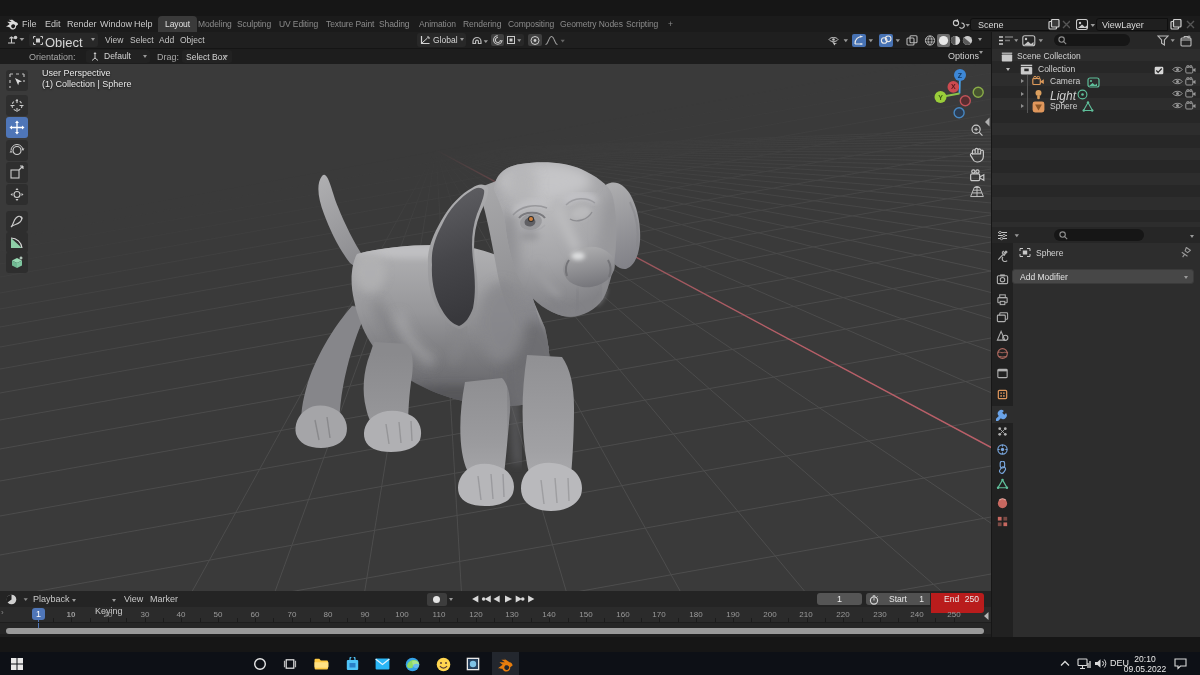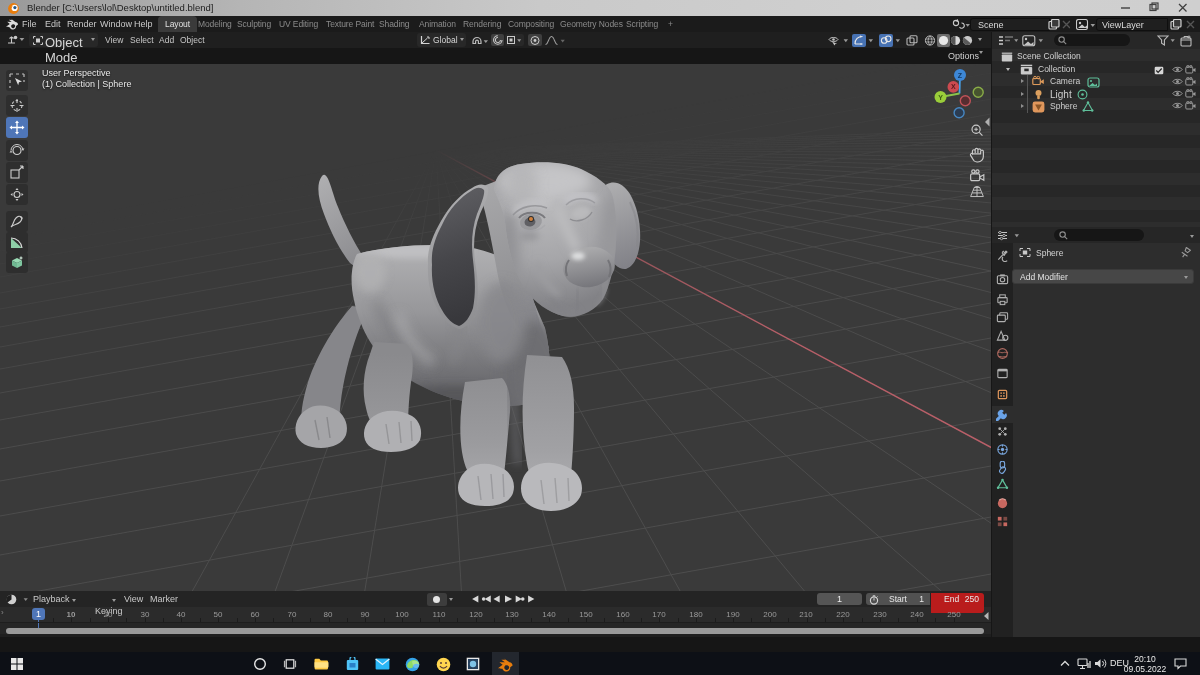--- a/index.html
+++ b/index.html
@@ -23,35 +23,20 @@
 .hm { position:absolute; top:3px; font-size:8.5px; color:#c6c6c6; }
 .pill { position:absolute; background:#232323; border-radius:3px; color:#d6d6d6; font-size:8.5px; }
 .obox { position:absolute; border-radius:2px; }
 .dd { position:absolute; width:0; height:0; border-left:2.6px solid transparent; border-right:2.6px solid transparent; border-top:3.6px solid #9a9a9a; }
 .dr { position:absolute; width:0; height:0; border-top:2.6px solid transparent; border-bottom:2.6px solid transparent; border-left:3.6px solid #8f8f8f; }
 </style>
 </head>
 <body>
 <div id="page">
 
-<div id="titlebar">
- <svg class="a" style="left:7px;top:2px" width="13" height="13" viewBox="0 0 13 13">
-   <circle cx="6.5" cy="6.5" r="5.4" fill="#e87d0d"></circle>
-   <circle cx="7.6" cy="5.9" r="3.1" fill="#fff"></circle>
-   <circle cx="7.9" cy="5.6" r="1.6" fill="#265787"></circle>
-   <path d="M1 7.5 L6 3.2 L4.4 6.2 Z" fill="#e87d0d"></path>
- </svg>
- <div class="a" style="left:27px;top:2px;font-size:9.5px;color:#1c1c1c;">Blender [C:\Users\lol\Desktop\untitled.blend]</div>
- <svg class="a" style="left:1118px;top:0" width="76" height="16" viewBox="0 0 76 16">
-   <path d="M3 8 H12" stroke="#404040" stroke-width="1.4"></path>
-   <rect x="32" y="4.5" width="6" height="6" fill="none" stroke="#404040" stroke-width="1.2"></rect>
-   <rect x="34" y="3" width="6" height="6" fill="none" stroke="#404040" stroke-width="1.2"></rect>
-   <path d="M61 4 L68.5 11.5 M68.5 4 L61 11.5" stroke="#404040" stroke-width="1.3"></path>
- </svg>
-</div>
 <div id="topbar">
 <svg class="a" style="left:6px;top:2px" width="13" height="12" viewBox="0 0 26 22">
 <path d="M25.3 12.6c-.1-1.3-.7-2.6-1.7-3.6-1-1-2.3-1.6-3.7-1.7L9.8 0 13 2.9 5.9 2.8l6 4.4-9.4-.1L8 11.5 0 17.3c.3 0 7.7 1 7.7 1 .4 1.6 1.4 3 2.9 3.9 1.5 1 3.3 1.3 5 1 1.7-.3 3.3-1.3 4.3-2.7 1-1.4 1.5-3.1 1.3-4.8zM16.9 20c-1.1.5-2.4.5-3.5 0-.8-.3-1.4-.9-1.9-1.6-.4-.7-.6-1.5-.6-2.3.1-.8.3-1.6.8-2.2.5-.6 1.1-1.1 1.9-1.4 1.1-.4 2.3-.4 3.4.1.8.4 1.5 1 1.9 1.8.4.8.5 1.7.3 2.6-.2.9-.8 1.6-1.5 2.2-.3.3-.6.5-.8.8z" fill="#dcdcdc" transform="scale(0.95)"></path>
 </svg>
 <div class="mi" style="left:22px">File</div>
 <div class="mi" style="left:45px">Edit</div>
 <div class="mi" style="left:67px">Render</div>
 <div class="mi" style="left:100px">Window</div>
 <div class="mi" style="left:134px">Help</div>
 <div class="wtab on" style="left:158px;padding:0 7px;">Layout</div>
@@ -185,20 +170,36 @@
    <circle cx="5.5" cy="5.5" r="4.6" fill="#d9d9d9"></circle>
         <path d="M5.5 0.9 a4.6 4.6 0 0 0 0 9.2z" fill="#555"></path>
  </svg>
  <svg class="a" style="left:962px;top:2.5px" width="11" height="11" viewBox="0 0 11 11">
    <circle cx="5.5" cy="5.5" r="4.6" fill="#c9c9c9"></circle>
         <path d="M2 2.5 a4.6 4.6 0 0 0 7 6z" fill="#5a5a5a"></path>
  </svg>
  <span class="dd" style="position:absolute;right:9px;top:5.5px;"></span>
 </div>
 
+<div id="toolsettings">
+ <div class="a" style="left:29px;top:2.5px;font-size:9px;color:#a8a8a8;">Orientation:</div>
+ <div class="pill" style="left:86px;top:1px;width:64px;height:13px;background:#222;">
+   <svg class="a" style="left:4px;top:1.5px" width="10" height="10" viewBox="0 0 10 10">
+     <path d="M5 1 v5 M5 6 l-3 2.5 M5 6 l3 2.5" stroke="#ccc" stroke-width="1" fill="none"></path>
+     <path d="M5 0 l1.5 2 h-3z" fill="#ccc"></path>
+   </svg>
+   <span style="position:absolute;left:18px;top:1px;font-size:8.5px;">Default</span>
+   <span class="dd" style="position:absolute;right:3px;top:4.5px;"></span>
+ </div>
+ <div class="a" style="left:157px;top:2.5px;font-size:9px;color:#a8a8a8;">Drag:</div>
+ <div class="pill" style="left:182px;top:1px;width:50px;height:13px;background:#222;">
+   <span style="position:absolute;left:4px;top:1.5px;font-size:8.5px;">Select Box</span>
+ </div>
+ <span class="dd" style="position:absolute;left:224px;top:6px;"></span>
+</div>
 
 <div id="outliner">
 <div class="a" style="left:0;top:16.5px;width:208px;height:12.4px;background:#2d2d2d;"></div>
 <div class="a" style="left:0;top:28.9px;width:208px;height:12.4px;background:#272727;"></div>
 <div class="a" style="left:0;top:41.3px;width:208px;height:12.4px;background:#2d2d2d;"></div>
 <div class="a" style="left:0;top:53.7px;width:208px;height:12.4px;background:#272727;"></div>
 <div class="a" style="left:0;top:66.1px;width:208px;height:12.4px;background:#2d2d2d;"></div>
 <div class="a" style="left:0;top:78.5px;width:208px;height:12.4px;background:#272727;"></div>
 <div class="a" style="left:0;top:90.9px;width:208px;height:12.4px;background:#2d2d2d;"></div>
 <div class="a" style="left:0;top:103.3px;width:208px;height:12.4px;background:#272727;"></div>
@@ -287,21 +288,21 @@
         <path d="M8 4.5 l2.5 -1.5 v4 l-2.5 -1.5z" fill="#9a9a9a"></path>
         <circle cx="2.8" cy="1.4" r="1.1" fill="none" stroke="#9a9a9a" stroke-width="0.9"></circle>
         <circle cx="5.8" cy="1.4" r="1.1" fill="none" stroke="#9a9a9a" stroke-width="0.9"></circle>
       </svg>
 
  <span class="dr" style="left:29px;top:59.5px;"></span>
  <svg class="a" style="left:41px;top:56.5px" width="11" height="11" viewBox="0 0 11 11">
    <circle cx="5.5" cy="4" r="3" fill="#dca05f"></circle>
    <path d="M4.2 7 h2.6 v2 a1.3 1.3 0 0 1 -2.6 0z" fill="#dca05f"></path>
  </svg>
- <div class="a" style="left:58px;top:56.5px;font-size:10px;color:#cfcfcf;">Light</div>
+ <div class="a" style="left:58px;top:56.5px;font-size:12px;color:#cfcfcf;font-style:italic;">Light</div>
  <svg class="a" style="left:85px;top:57px" width="11" height="11" viewBox="0 0 11 11">
    <circle cx="5.5" cy="5.5" r="4.4" fill="none" stroke="#5fbf9a" stroke-width="1.1"></circle>
    <circle cx="5.5" cy="5.5" r="1.3" fill="#5fbf9a"></circle>
  </svg>
  <svg class="a" style="left:180px;top:57px" width="11" height="9" viewBox="0 0 11 9">
         <path d="M0.8 4.5 C2.3 1.6 8.7 1.6 10.2 4.5 C8.7 7.4 2.3 7.4 0.8 4.5z" fill="none" stroke="#9a9a9a" stroke-width="1"></path>
         <circle cx="5.5" cy="4.5" r="1.5" fill="#9a9a9a"></circle>
       </svg>
       <svg class="a" style="left:193px;top:57px" width="11" height="9" viewBox="0 0 11 9">
         <rect x="0.8" y="2" width="7" height="6" rx="1" fill="none" stroke="#9a9a9a" stroke-width="1"></rect>

